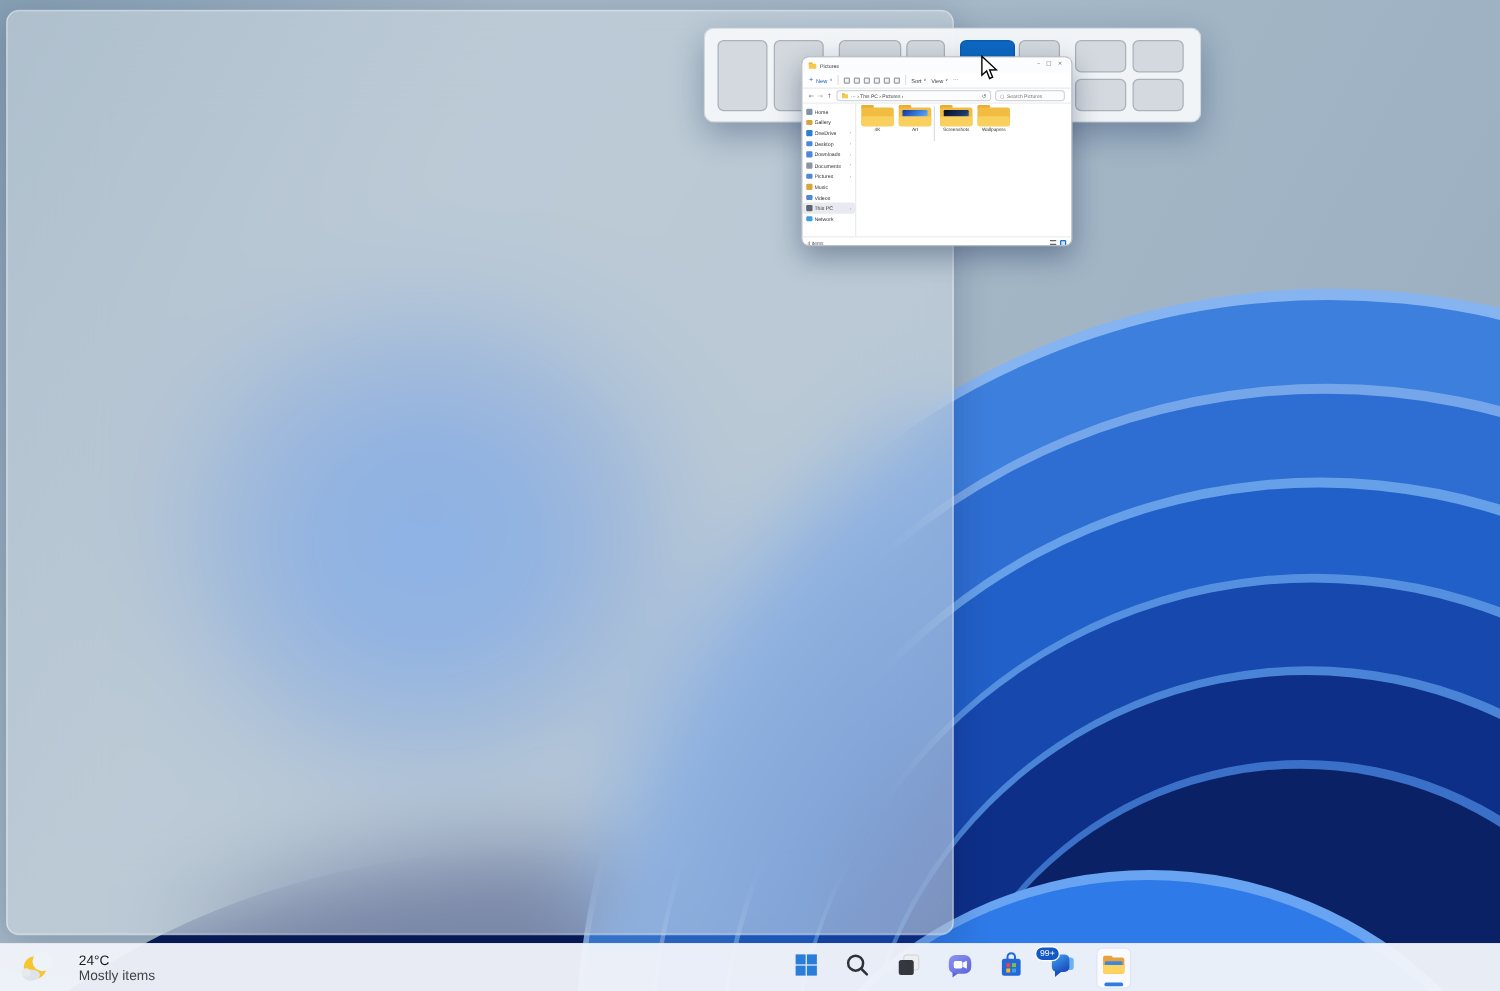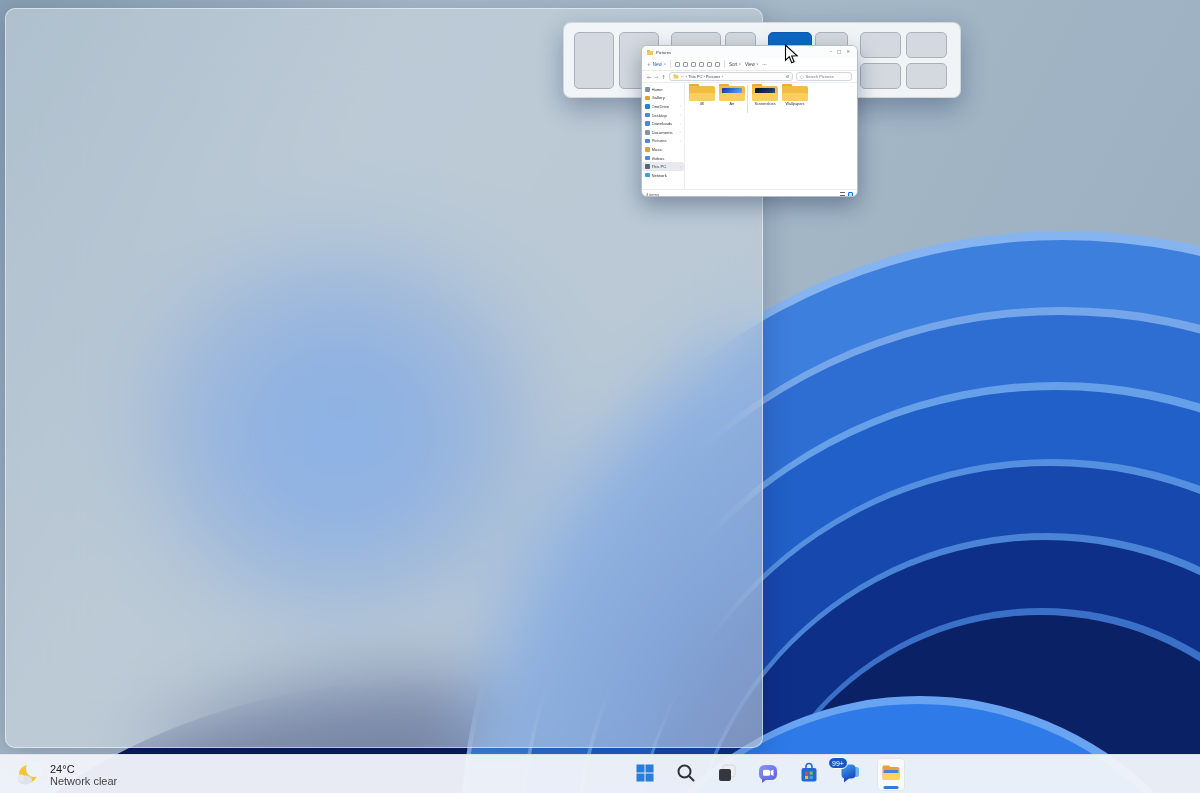--- a/index.html
+++ b/index.html
@@ -90,21 +90,21 @@
   .fx-status .spacer { flex:1; }
   .st-ico1 { width:5px; height:4px; border-top:1px solid #666; border-bottom:1px solid #666; margin-right:3px; }
   .st-ico2 { width:5px; height:5px; border:1px solid #1a72d8; background:#cfe3f8; border-radius:1px; }
 
   
   #cursor { position:absolute; left:784px; top:44px; z-index:60; }
 
   
   #taskbar { position:absolute; left:0; bottom:0; width:1200px; height:39px;
     background: rgba(239,243,249,0.97); border-top:1px solid rgba(0,0,0,0.05); z-index:50; }
-  #weather { position:absolute; left:10px; top:3px; display:flex; align-items:center; gap:8px; height:33px;
+  #weather { position:absolute; left:10px; top:3px; display:flex; align-items:center; gap:21px; height:33px;
     padding:0 6px; border-radius:4px; }
   #weather .w-txt { line-height:12px; }
   .w-temp { font-size:11px; color:#1b1b1b; }
   .w-cond { font-size:11px; color:#444; }
   #tb-icons { position:absolute; left:632px; top:4px; display:flex; gap:15px; }
   .tb-btn { position:relative; width:26px; height:31px; display:flex; align-items:center; justify-content:center; border-radius:4px; }
   .tb-btn.active { background:rgba(255,255,255,0.7); box-shadow:0 0 0 1px rgba(0,0,0,0.04); }
   .tb-btn.active::after { content:""; position:absolute; bottom:1px; left:50%; transform:translateX(-50%);
     width:15px; height:3px; border-radius:2px; background:#2f7ce0; }
   .tb-badge { position:absolute; top:-2px; left:-9px; min-width:14px; height:12px; padding:0 3px;
@@ -322,21 +322,21 @@
   <div id="taskbar">
     <div id="weather">
       <svg width="26" height="26" viewBox="0 0 26 26">
         <circle cx="12" cy="12" r="9" fill="#f6c532"></circle>
         <circle cx="18" cy="7" r="8" fill="#eef2f9"></circle>
         <ellipse cx="9" cy="18" rx="7" ry="4.5" fill="#dde3e9"></ellipse>
         <circle cx="5" cy="16" r="3.5" fill="#e6eaef"></circle>
       </svg>
       <span class="w-txt">
         <div class="w-temp">24°C</div>
-        <div class="w-cond">Network clear</div>
+        <div class="w-cond">Mostly items</div>
       </span>
     </div>
     <div id="tb-icons">
         <div class="tb-btn">
           <span><svg width="24" height="24" viewBox="0 0 24 24">
               <rect x="3.5" y="3.5" width="8" height="8" fill="#2a7dd8"></rect>
               <rect x="12.5" y="3.5" width="8" height="8" fill="#2a7dd8"></rect>
               <rect x="3.5" y="12.5" width="8" height="8" fill="#2a7dd8"></rect>
               <rect x="12.5" y="12.5" width="8" height="8" fill="#2a7dd8"></rect>
             </svg></span>

